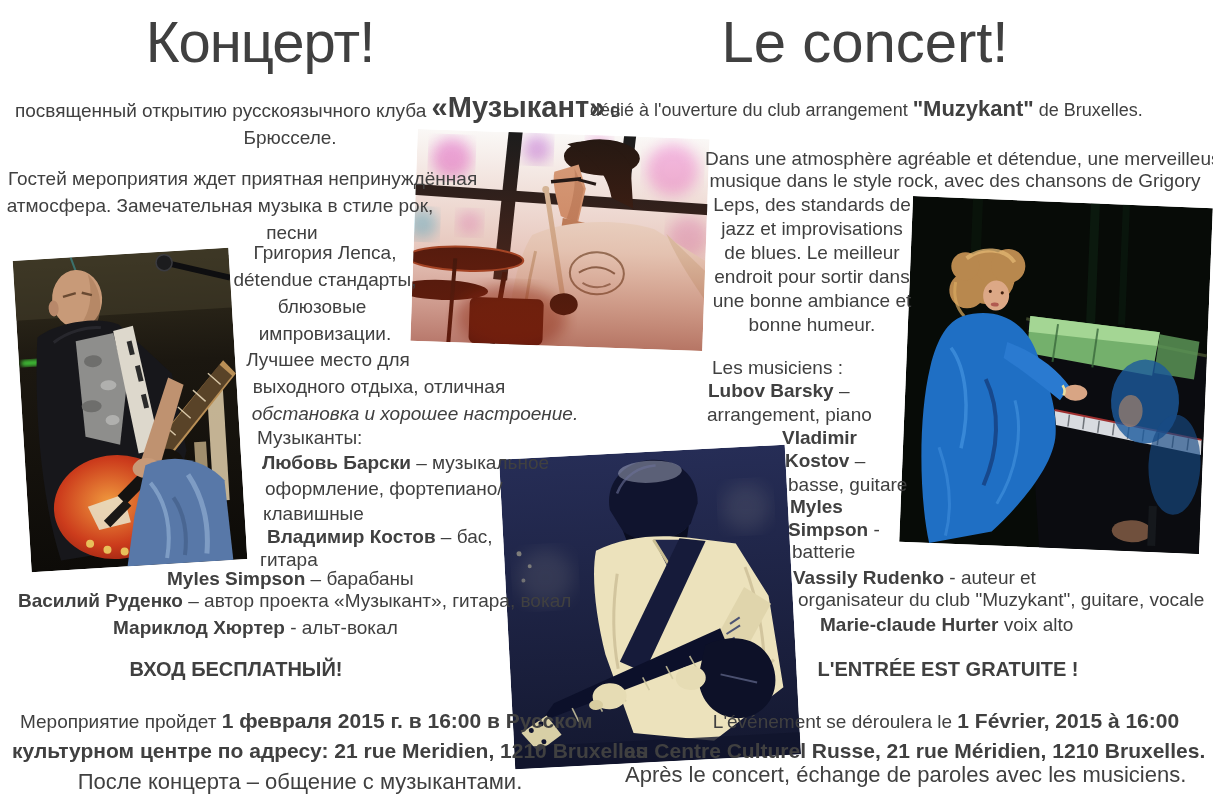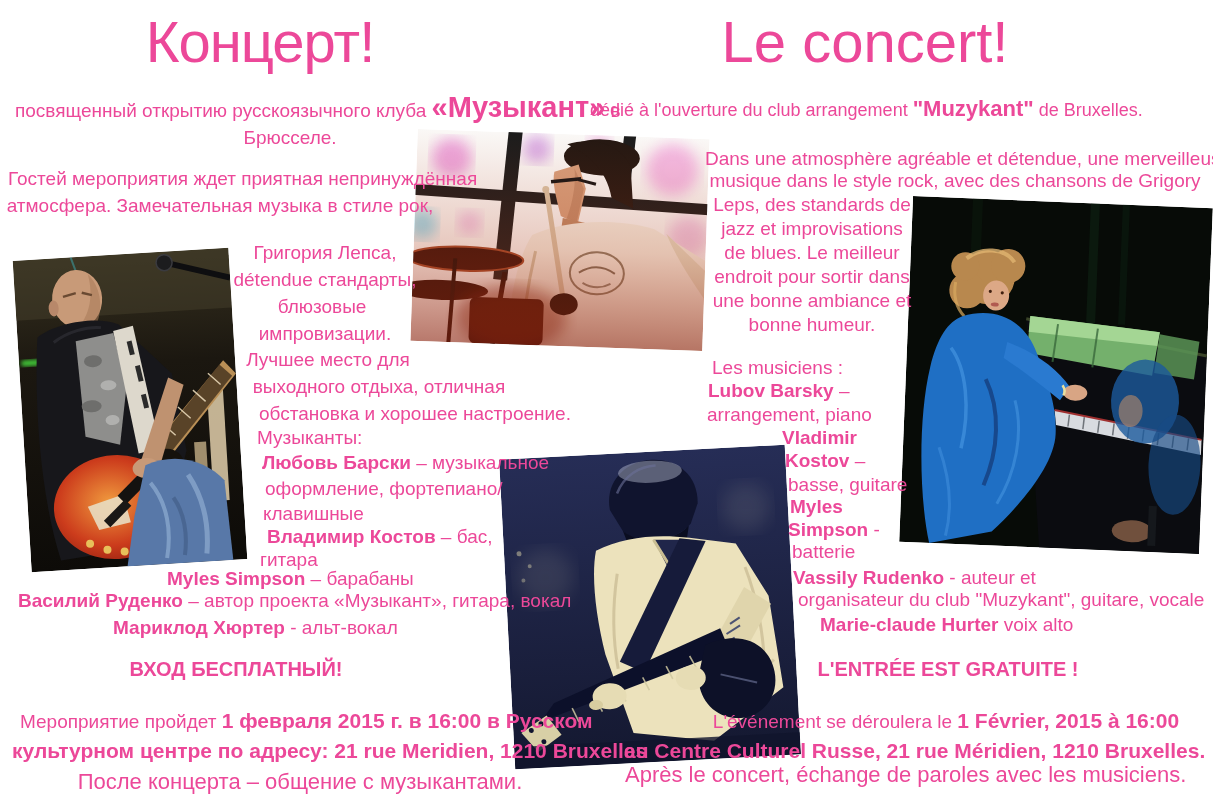--- a/index.html
+++ b/index.html
@@ -1,20 +1,20 @@
 <!DOCTYPE html>
 <html><head>
 <meta charset="utf-8">
 <style>
   html,body{margin:0;padding:0;background:#ffffff;}
   #poster{
     position:relative;width:1213px;height:798px;background:#ffffff;overflow:hidden;
     font-family:"Liberation Sans","DejaVu Sans",sans-serif;color:#1f1f1f;
   }
-  .line{position:absolute;white-space:nowrap;font-size:19px;line-height:22px;color:#ec4899;z-index:3;}
+  .line{position:absolute;white-space:nowrap;font-size:19px;line-height:22px;color:#404040;z-index:3;}
   .ctr{text-align:center;}
   .b{font-weight:bold;}
   .title{font-size:58px;line-height:72px;text-align:center;letter-spacing:-1px;}
   .sub{font-size:19px;}
   .club{font-weight:bold;font-size:29px;}
   .clubfr{font-weight:bold;font-size:22px;}
   .free{font-weight:bold;font-size:20px;}
   .evpre{font-size:19px;}
   .evbold{font-weight:bold;font-size:21px;}
   .after{font-size:22px;}
@@ -253,28 +253,29 @@
 
   <div class="line title" style="left:30px;top:6px;width:460px;">Концерт!</div>
 
   <div class="line ctr" style="left:15px;top:96px;width:550px;">
     <span class="sub">посвященный открытию русскоязычного клуба </span><span class="club">«Музыкант»</span><span class="sub"> в</span>
   </div>
   <div class="line ctr sub" style="left:15px;top:127px;width:550px;">Брюсселе.</div>
 
   <div class="line ctr" style="left:0px;top:168px;width:440px;padding-left:8px;">Гостей мероприятия ждет приятная непринуждённая</div>
   <div class="line ctr" style="left:0px;top:195px;width:440px;">атмосфера. Замечательная музыка в стиле рок,</div>
+  <div class="line ctr" style="left:172px;top:222px;width:240px;">песни</div>
 
   <div class="line ctr" style="left:205px;top:242px;width:240px;">Григория Лепса,</div>
   <div class="line ctr" style="left:185px;top:269px;width:280px;">détendue стандарты,</div>
   <div class="line ctr" style="left:202px;top:296px;width:240px;">блюзовые</div>
   <div class="line ctr" style="left:205px;top:323px;width:240px;">импровизации.</div>
   <div class="line ctr" style="left:188px;top:349px;width:280px;">Лучшее место для</div>
   <div class="line ctr" style="left:239px;top:376px;width:280px;">выходного отдыха, отличная</div>
-  <div class="line ctr" style="left:245px;top:403px;width:340px;">обстановка и хорошее настроение.</div>
+  <div class="line ctr" style="left:245px;top:403px;width:340px;font-style:italic;">обстановка и хорошее настроение.</div>
 
   <div class="line" style="left:257px;top:427px;">Музыканты:</div>
   <div class="line" style="left:262px;top:452px;"><span class="b">Любовь Барски</span><span> – музыкальное</span></div>
   <div class="line" style="left:265px;top:478px;"><span>оформление, фортепиано/</span></div>
   <div class="line" style="left:263px;top:503px;"><span>клавишные</span></div>
   <div class="line" style="left:267px;top:526px;"><span class="b">Владимир Костов</span><span> – бас,</span></div>
   <div class="line" style="left:260px;top:549px;"><span>гитара</span></div>
   <div class="line" style="left:167px;top:568px;"><span class="b">Myles Simpson</span><span> – барабаны</span></div>
   <div class="line" style="left:18px;top:590px;"><span class="b">Василий Руденко</span><span> – автор проекта «Музыкант», гитара, вокал</span></div>
   <div class="line" style="left:113px;top:617px;"><span class="b">Мариклод Хюртер</span><span> - альт-вокал</span></div>

